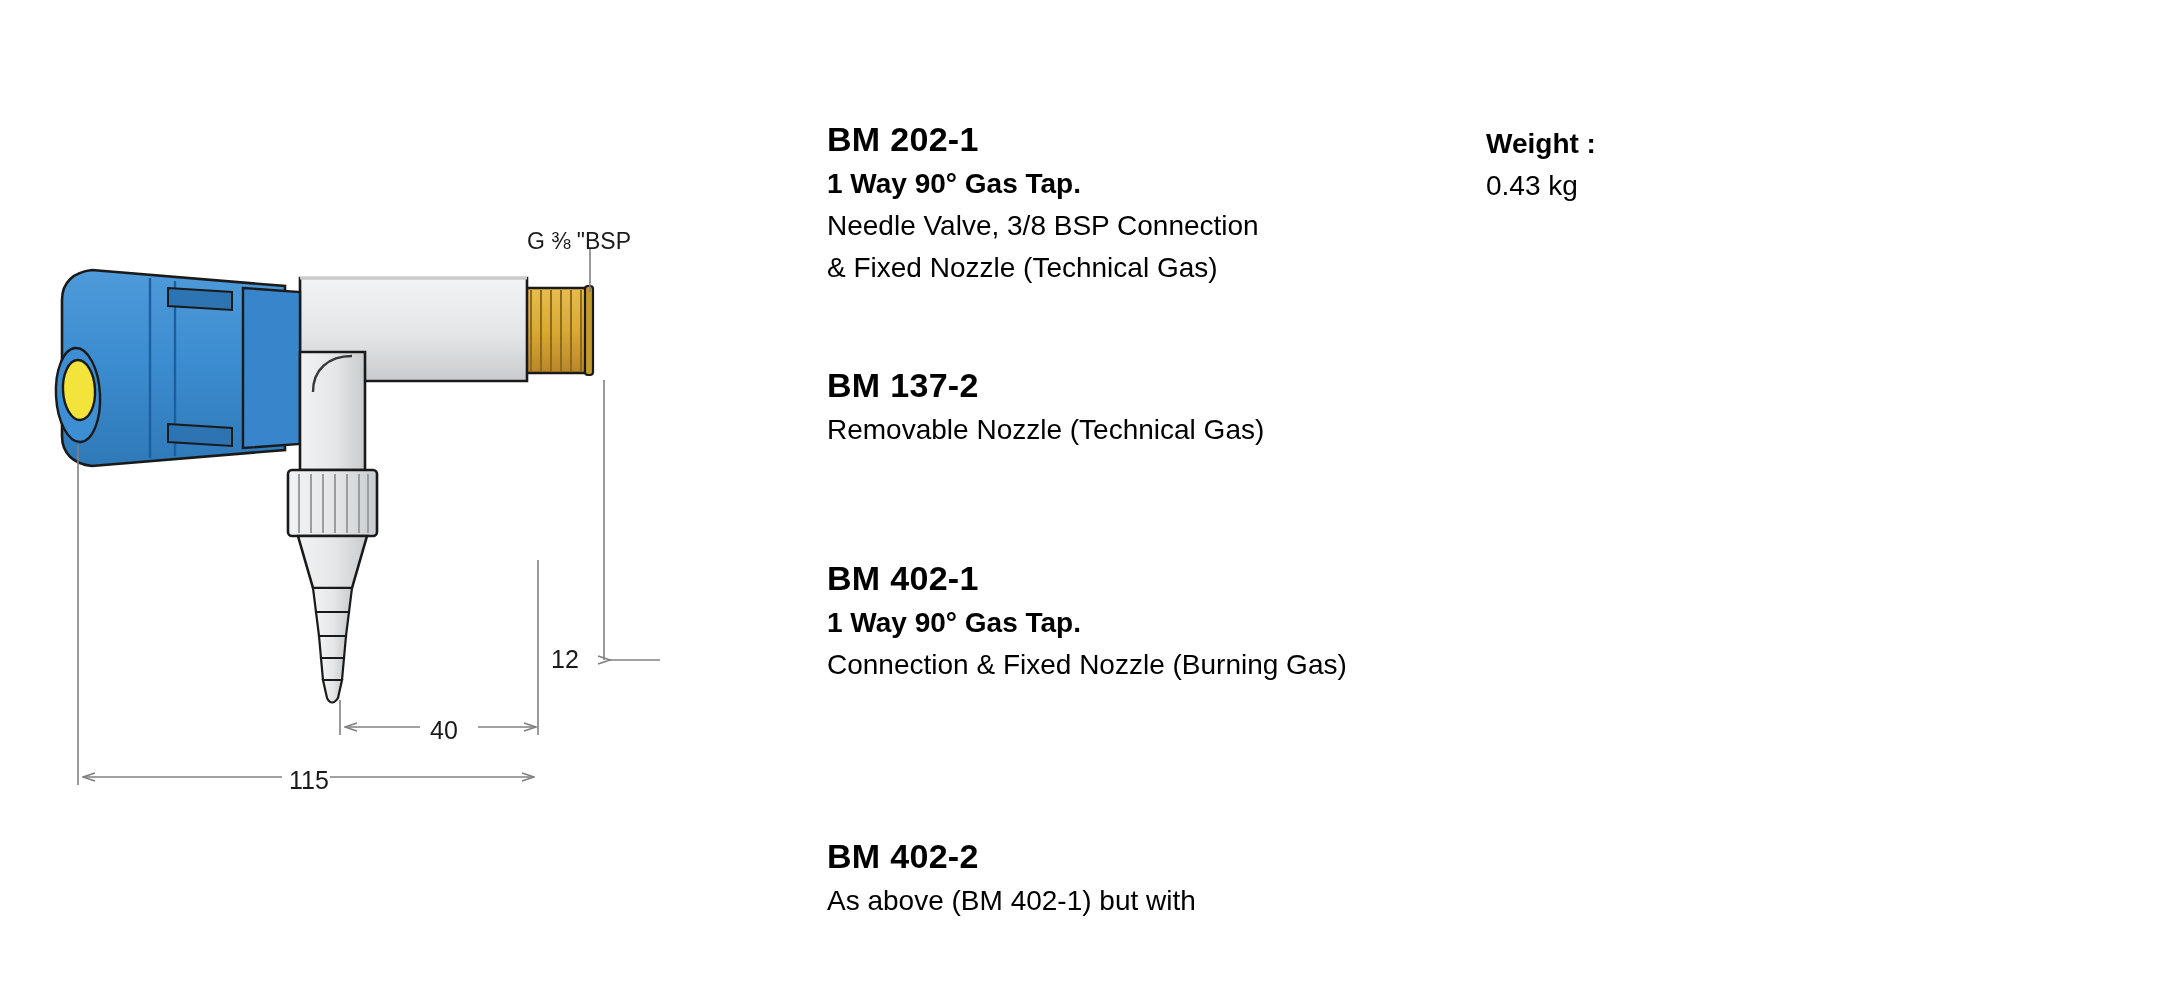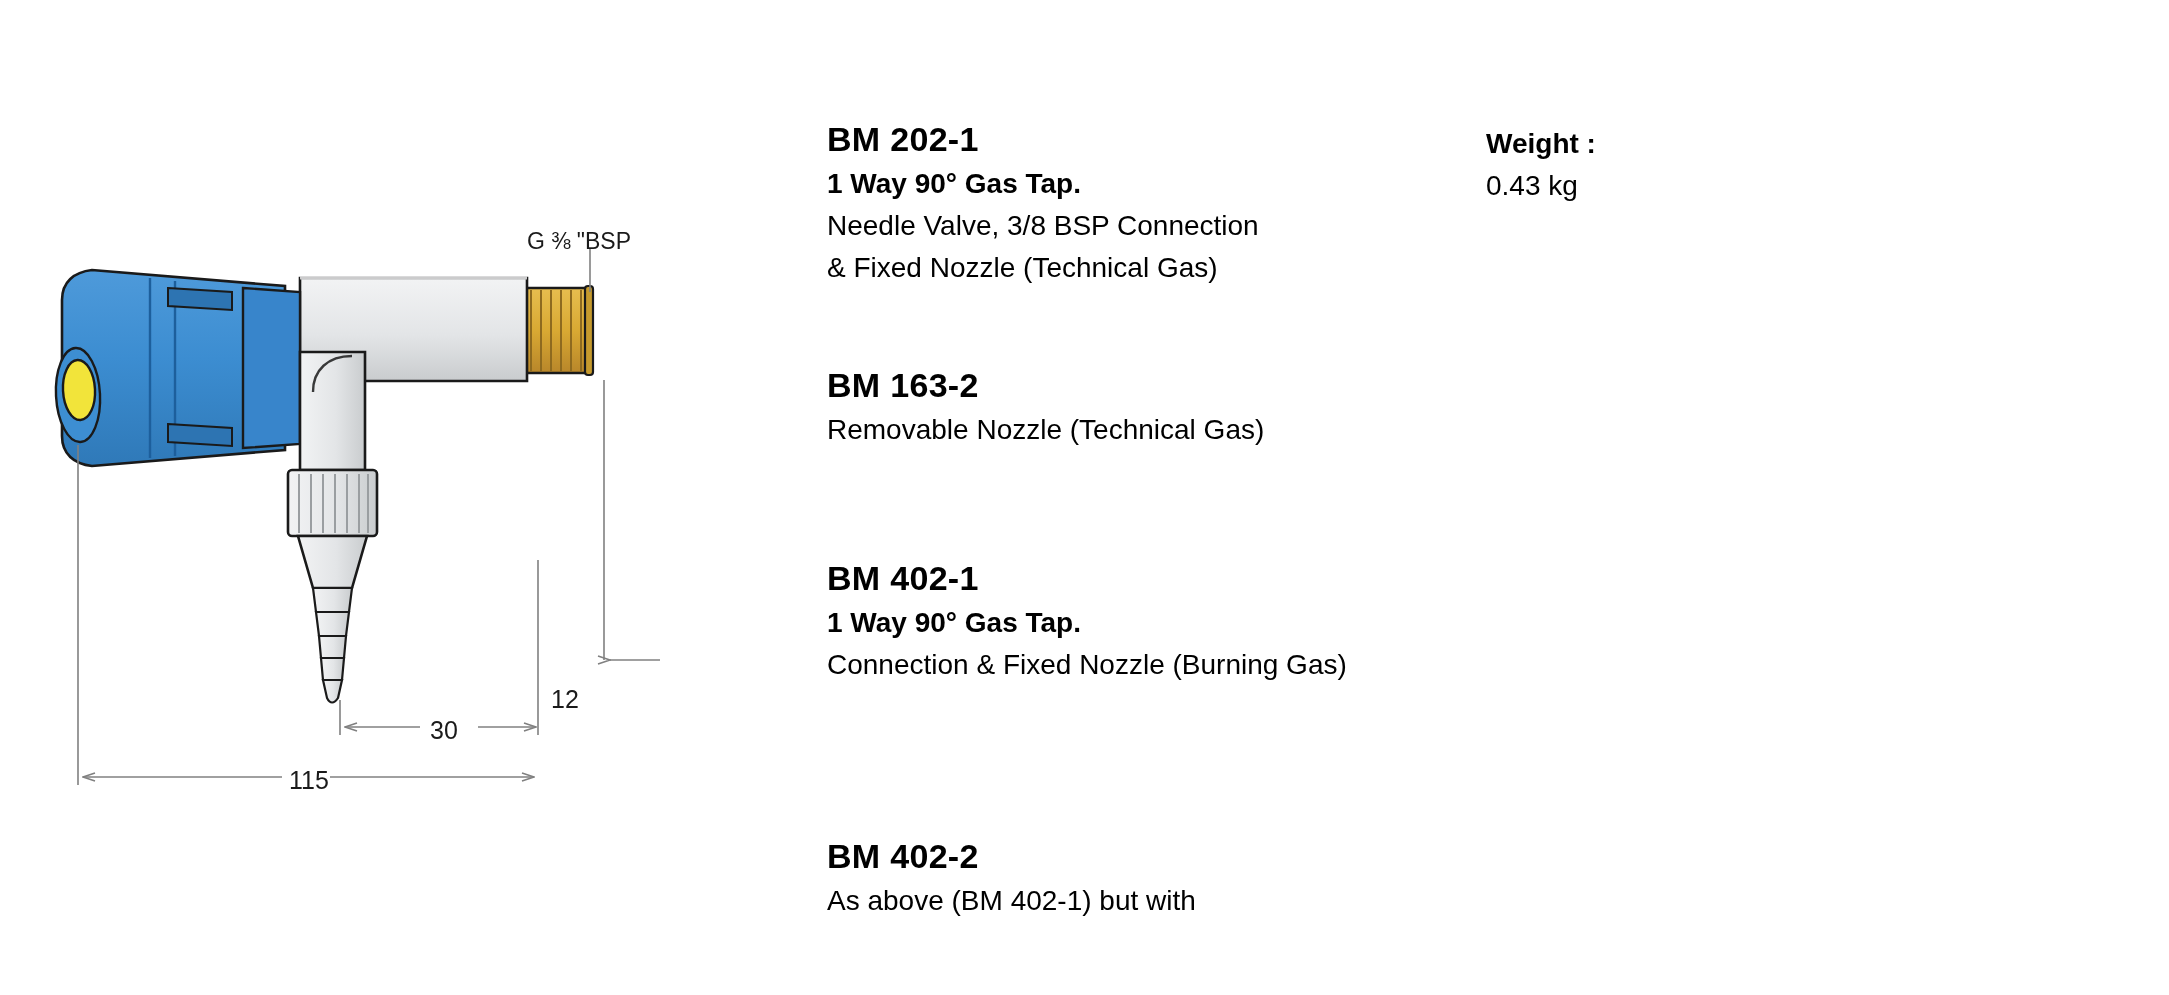--- a/index.html
+++ b/index.html
@@ -36,21 +36,21 @@
     font-family: "Liberation Sans", sans-serif;
     font-size: 25px;
     color: #1a1a1a;
     white-space: nowrap;
   }
   #thread-label {
     left: 527px;
     top: 228px;
     font-size: 23px;
   }
-  #dim-12-label { left: 551px; top: 645px; margin-top: 40px; }
+  #dim-12-label { left: 551px; top: 645px; }
   #dim-50-label { left: 430px; top: 716px; }
   #dim-115-label { left: 289px; top: 766px; }
 
   
   #text-panel {
     position: absolute;
     left: 820px;
     top: 0;
     width: 1349px;
     height: 995px;
@@ -217,35 +217,35 @@
       <line x1="538" y1="560" x2="538" y2="735"></line>
 
       <line x1="78" y1="445" x2="78" y2="785"></line>
       <line x1="83" y1="777" x2="282" y2="777" marker-start="url(#arrL)"></line>
       <line x1="330" y1="777" x2="534" y2="777" marker-end="url(#arrR)"></line>
     </g>
   </svg>
 
   <span class="dim-label" id="thread-label">G ⅜ "BSP</span>
   <span class="dim-label" id="dim-12-label">12</span>
-  <span class="dim-label" id="dim-50-label">30</span>
+  <span class="dim-label" id="dim-50-label">40</span>
   <span class="dim-label" id="dim-115-label">115</span>
 </div>
 
 <div id="text-panel">
 
   <div class="product-block" id="block-0">
     <p class="product-code">BM 202-1</p>
     <p class="product-subtitle">1 Way 90° Gas Tap.</p>
     <p class="product-desc-line">Needle Valve, 3/8 BSP Connection</p>
     <p class="product-desc-line">&amp; Fixed Nozzle (Technical Gas)</p>
   </div>
 
   <div class="product-block" id="block-1">
-    <p class="product-code">BM 163-2</p>
+    <p class="product-code">BM 137-2</p>
     <p class="product-desc-line">Removable Nozzle (Technical Gas)</p>
   </div>
 
   <div class="product-block" id="block-2">
     <p class="product-code">BM 402-1</p>
     <p class="product-subtitle">1 Way 90° Gas Tap.</p>
     <p class="product-desc-line">Connection &amp; Fixed Nozzle (Burning Gas)</p>
   </div>
 
   <div class="product-block" id="block-3">

